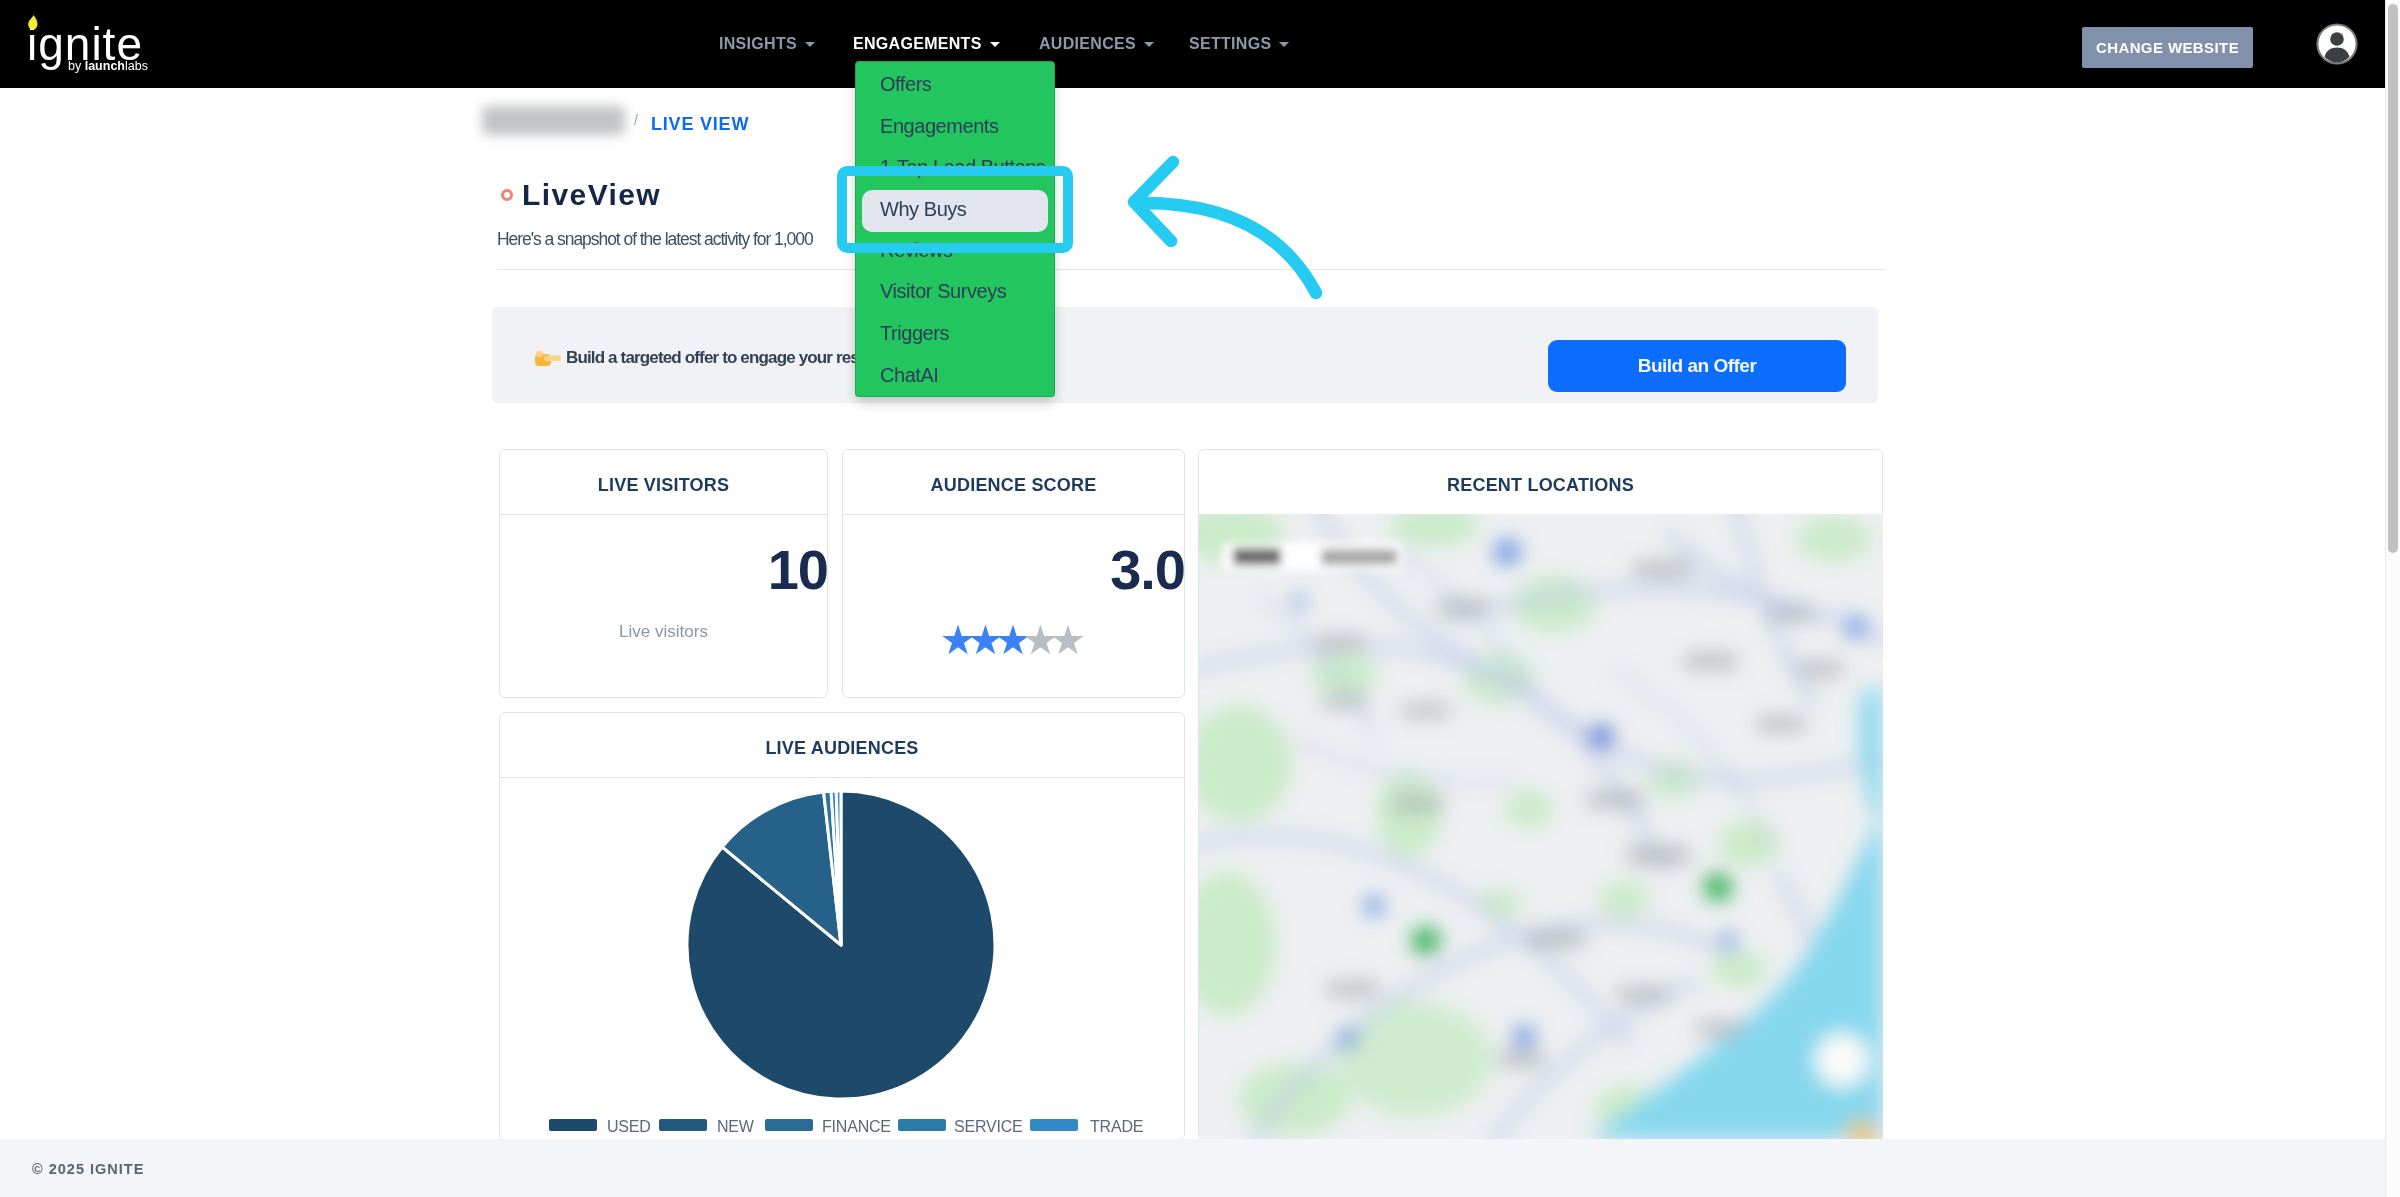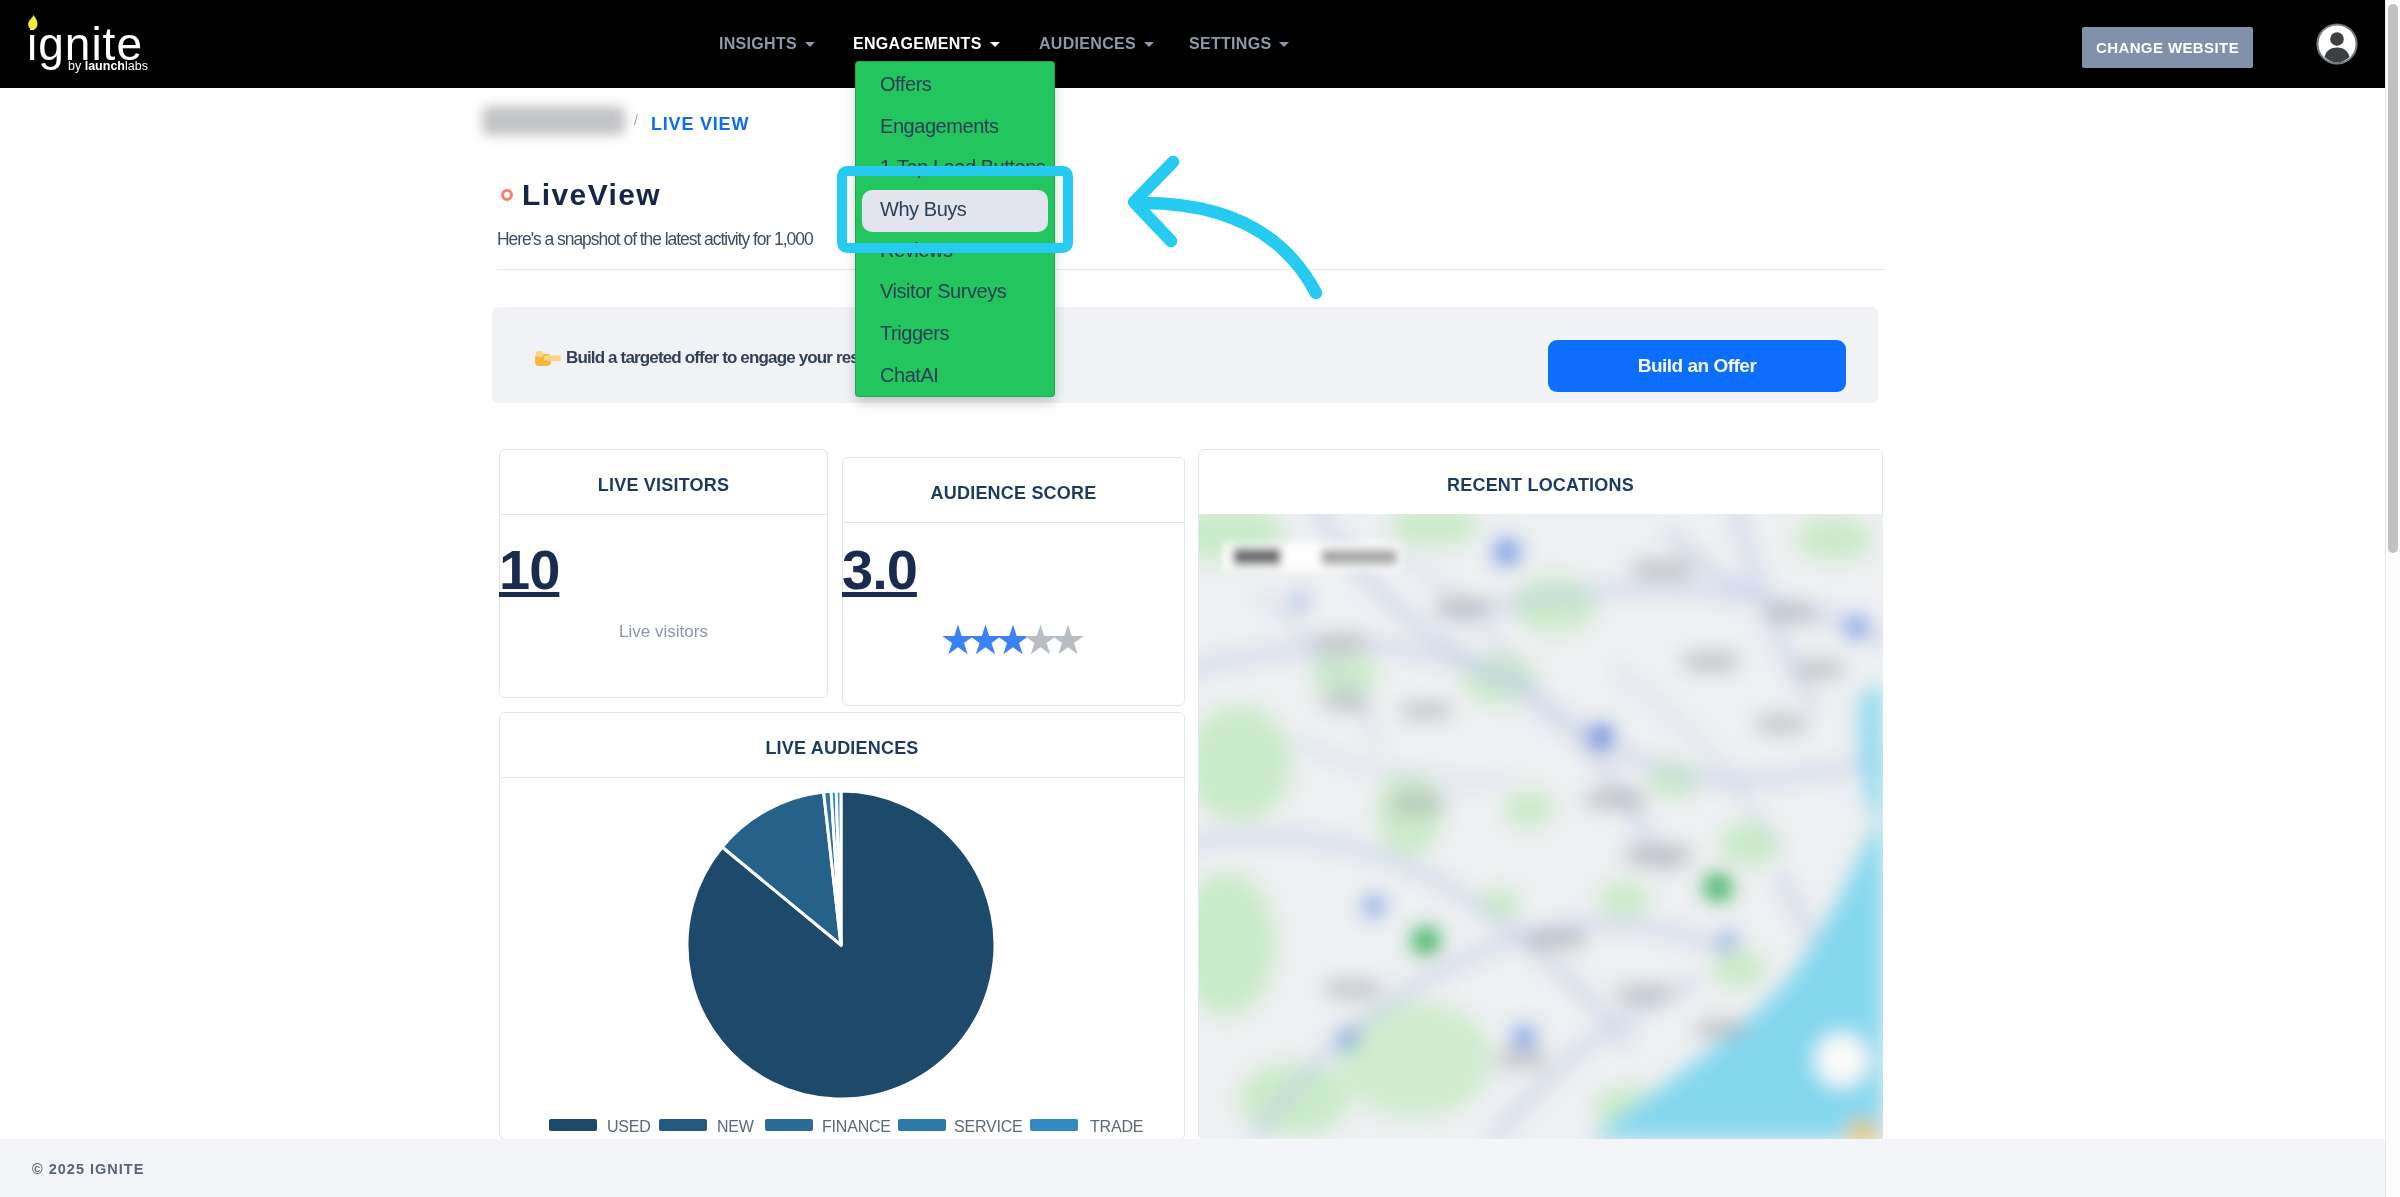--- a/index.html
+++ b/index.html
@@ -22,24 +22,24 @@
 #hsub { position:absolute; left:497px; top:229px; font-size:17.5px; color:#3d4f66; letter-spacing:-1.05px; }
 #hdivider { position:absolute; left:497px; top:269px; width:1388px; height:1px; background:#e4e7ec; }
 
 #banner { position:absolute; left:492px; top:307px; width:1386px; height:96px; background:#f1f2f6; border-radius:6px; }
 #bannertext { position:absolute; left:566px; top:348px; font-size:17px; font-weight:600; color:#333f52; letter-spacing:-0.85px; }
 #bannerbtn { position:absolute; left:1548px; top:340px; width:298px; height:52px; background:#0d6efd; border-radius:9px; color:#f4f8ff; font-size:19px; font-weight:600; text-align:center; line-height:52px; letter-spacing:-0.5px; }
 
 .card { position:absolute; background:#fff; border:1px solid #dfe5ec; border-radius:6px; }
 .cardhead { position:absolute; left:0; top:0; width:100%; height:65px; border-bottom:1px solid #e2e7ee; text-align:center; line-height:70px; font-size:18px; font-weight:600; color:#1d3a5f; letter-spacing:0.2px; }
 #card1 { left:499px; top:449px; width:329px; height:249px; }
-#card2 { left:842px; top:449px; width:343px; height:249px;margin-top:8px; }
+#card2 { left:842px; top:449px; width:343px; height:249px; }
 #card3 { left:1198px; top:449px; width:685px; height:691px; }
 #card4 { left:499px; top:712px; width:686px; height:428px; }
-.bignum { position:absolute; width:100%; text-align:left; top:537px; font-size:56px; font-weight:700; color:#1b2b4d; letter-spacing:-1px;text-decoration:underline; }
+.bignum { position:absolute; width:100%; text-align:right; top:537px; font-size:56px; font-weight:700; color:#1b2b4d; letter-spacing:-1px; }
 #sub1 { position:absolute; left:499px; width:329px; top:622px; text-align:center; font-size:17px; color:#8b97a8; }
 
 .sw { position:absolute; top:1119px; height:12px; width:48px; border-radius:2px; }
 .lg { position:absolute; top:1118px; font-size:16px; color:#5d6878; letter-spacing:-0.2px; }
 
 #footer { position:absolute; left:0; top:1139px; width:2385px; height:58px; background:#f4f5f8; }
 #copyright { position:absolute; left:32px; top:1161px; font-size:14.5px; font-weight:600; color:#5a6472; letter-spacing:1px; }
 
 #dropdown { position:absolute; left:855px; top:61px; width:200px; height:336px; background:#22c55e; border:1px solid rgba(0,0,0,.15); border-radius:4px; box-shadow:0 6px 12px rgba(0,0,0,.18); z-index:20;text-decoration:underline; }
 .ditem { position:absolute; left:24px; font-size:20px; color:#2c3e55; white-space:nowrap; letter-spacing:-0.45px; }

